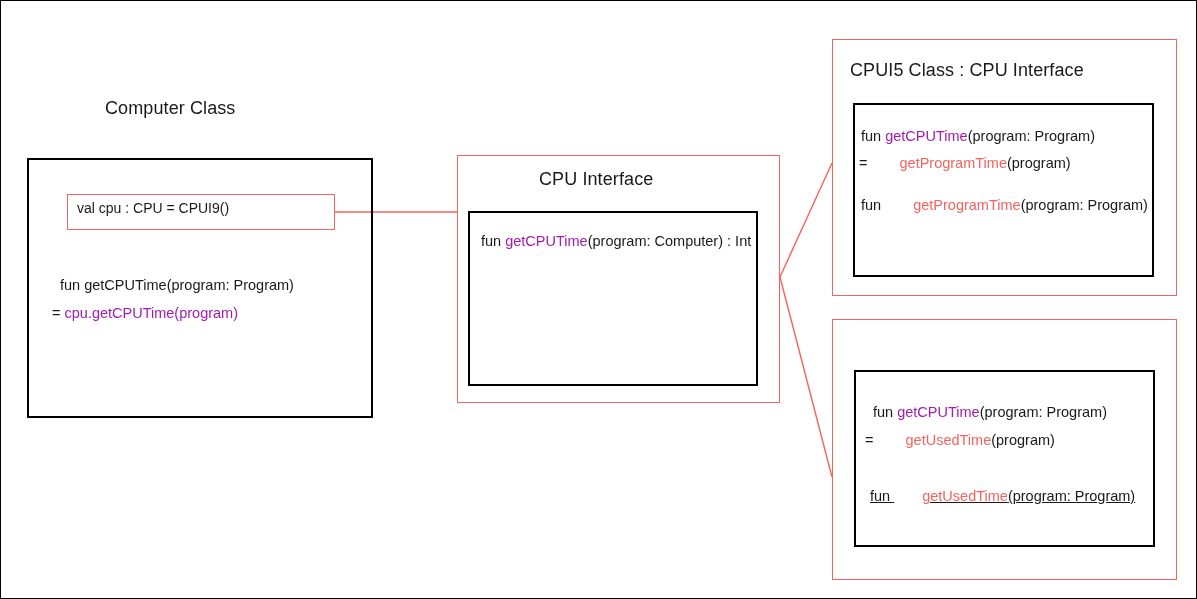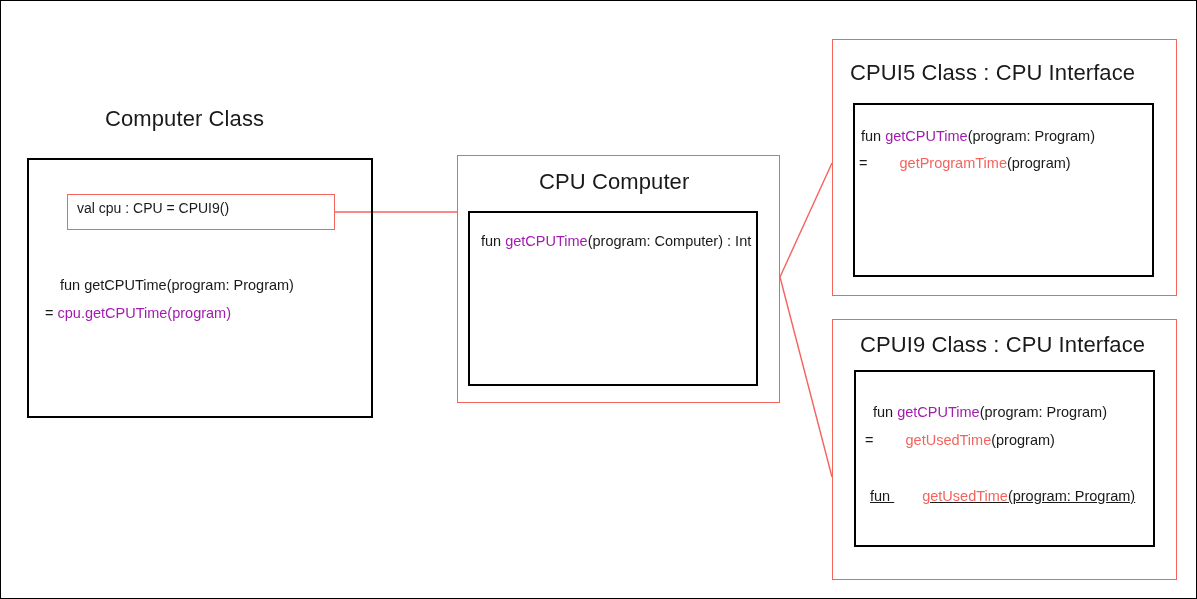--- a/index.html
+++ b/index.html
@@ -14,21 +14,21 @@
     position: relative;
     width: 1197px;
     height: 599px;
     background: #ffffff;
     border: 1px solid #000000;
     box-sizing: border-box;
     overflow: hidden;
   }
   .heading {
     position: absolute;
-    font-size: 22px;
+    font-size: 18px;
     color: #1a1a1a;
     white-space: nowrap;
     letter-spacing: 0.1px;
   }
   .box-black {
     position: absolute;
     border: 2px solid #000000;
     box-sizing: border-box;
     background: transparent;
   }
@@ -55,26 +55,26 @@
   svg.connectors {
     position: absolute;
     left: 0;
     top: 0;
     width: 1197px;
     height: 599px;
     pointer-events: none;
   }
 
   
-  #computer-heading { left: 104px; top: 105px; text-align: right; }
+  #computer-heading { left: 104px; top: 97px; text-align: right; }
   #computer-box     { left: 26px; top: 157px; width: 346px; height: 260px; }
   #val-cpu-box      { left: 66px; top: 193px; width: 268px; height: 36px; }
   #val-cpu-text     { left: 76px; top: 197px; }
   #computer-fun-1   { left: 59px; top: 274px; }
-  #computer-fun-2   { left: 44px; top: 302px; }
+  #computer-fun-2   { left: 51px; top: 302px; }
 
   
   #cpu-iface-red    { left: 456px; top: 154px; width: 323px; height: 248px; }
   #cpu-iface-head   { left: 538px; top: 168px; }
   #cpu-iface-black  { left: 467px; top: 210px; width: 290px; height: 175px; }
   #cpu-iface-fun    { left: 480px; top: 230px; }
 
   
   #cpui5-red        { left: 831px; top: 38px; width: 345px; height: 257px; }
   #cpui5-head       { left: 849px; top: 59px; }
@@ -114,21 +114,21 @@
   <div class="code code-lg" id="val-cpu-text">val cpu : CPU = CPUI9()</div>
 
   <div class="code" id="computer-fun-1">fun getCPUTime(program: Program)</div>
 
   <div class="code" id="computer-fun-2">
     <span class="black">= </span><span class="purple">cpu.getCPUTime(program)</span>
   </div>
 
   <div class="box-red" id="cpu-iface-red"></div>
 
-  <div class="heading" id="cpu-iface-head">CPU Computer</div>
+  <div class="heading" id="cpu-iface-head">CPU Interface</div>
 
   <div class="box-black" id="cpu-iface-black"></div>
 
   <div class="code" id="cpu-iface-fun">
     <span class="black">fun </span><span class="purple">getCPUTime</span><span class="black">(program: Computer) : Int</span>
   </div>
 
   <div class="box-red" id="cpui5-red"></div>
 
   <div class="heading" id="cpui5-head">CPUI5 Class : CPU Interface</div>
@@ -136,24 +136,26 @@
   <div class="box-black" id="cpui5-black"></div>
 
   <div class="code" id="cpui5-l1">
     <span class="black">fun </span><span class="purple">getCPUTime</span><span class="black">(program: Program)</span>
   </div>
 
   <div class="code" id="cpui5-l2">
     <span class="black">= </span><span class="red">getProgramTime</span><span class="black">(program)</span>
   </div>
 
+  <div class="code" id="cpui5-l3">
+    <span class="black">fun </span><span class="red">getProgramTime</span><span class="black">(program: Program)</span>
+  </div>
 
   <div class="box-red" id="cpui9-red"></div>
 
-  <div class="heading" id="cpui9-head">CPUI9 Class : CPU Interface</div>
 
   <div class="box-black" id="cpui9-black"></div>
 
   <div class="code" id="cpui9-l1">
     <span class="black">fun </span><span class="purple">getCPUTime</span><span class="black">(program: Program)</span>
   </div>
 
   <div class="code" id="cpui9-l2">
     <span class="black">= </span><span class="red">getUsedTime</span><span class="black">(program)</span>
   </div>

